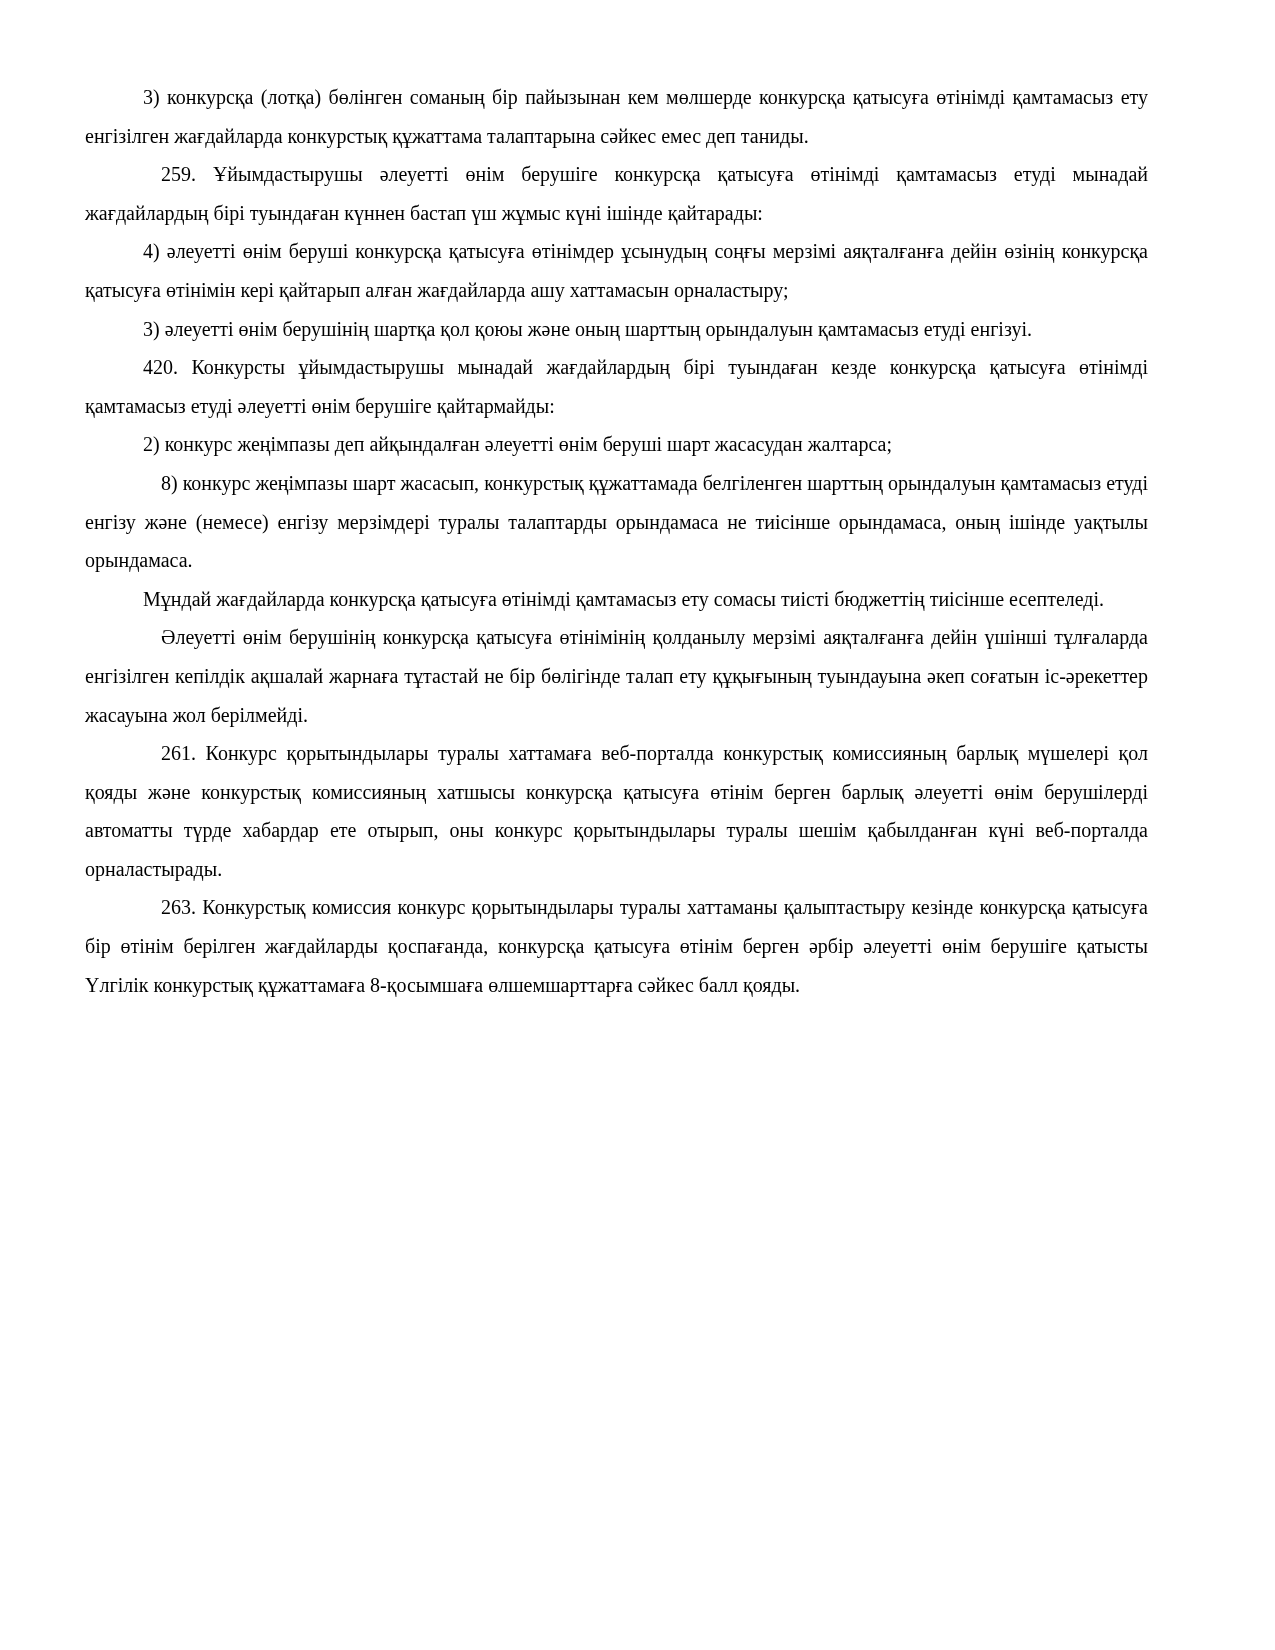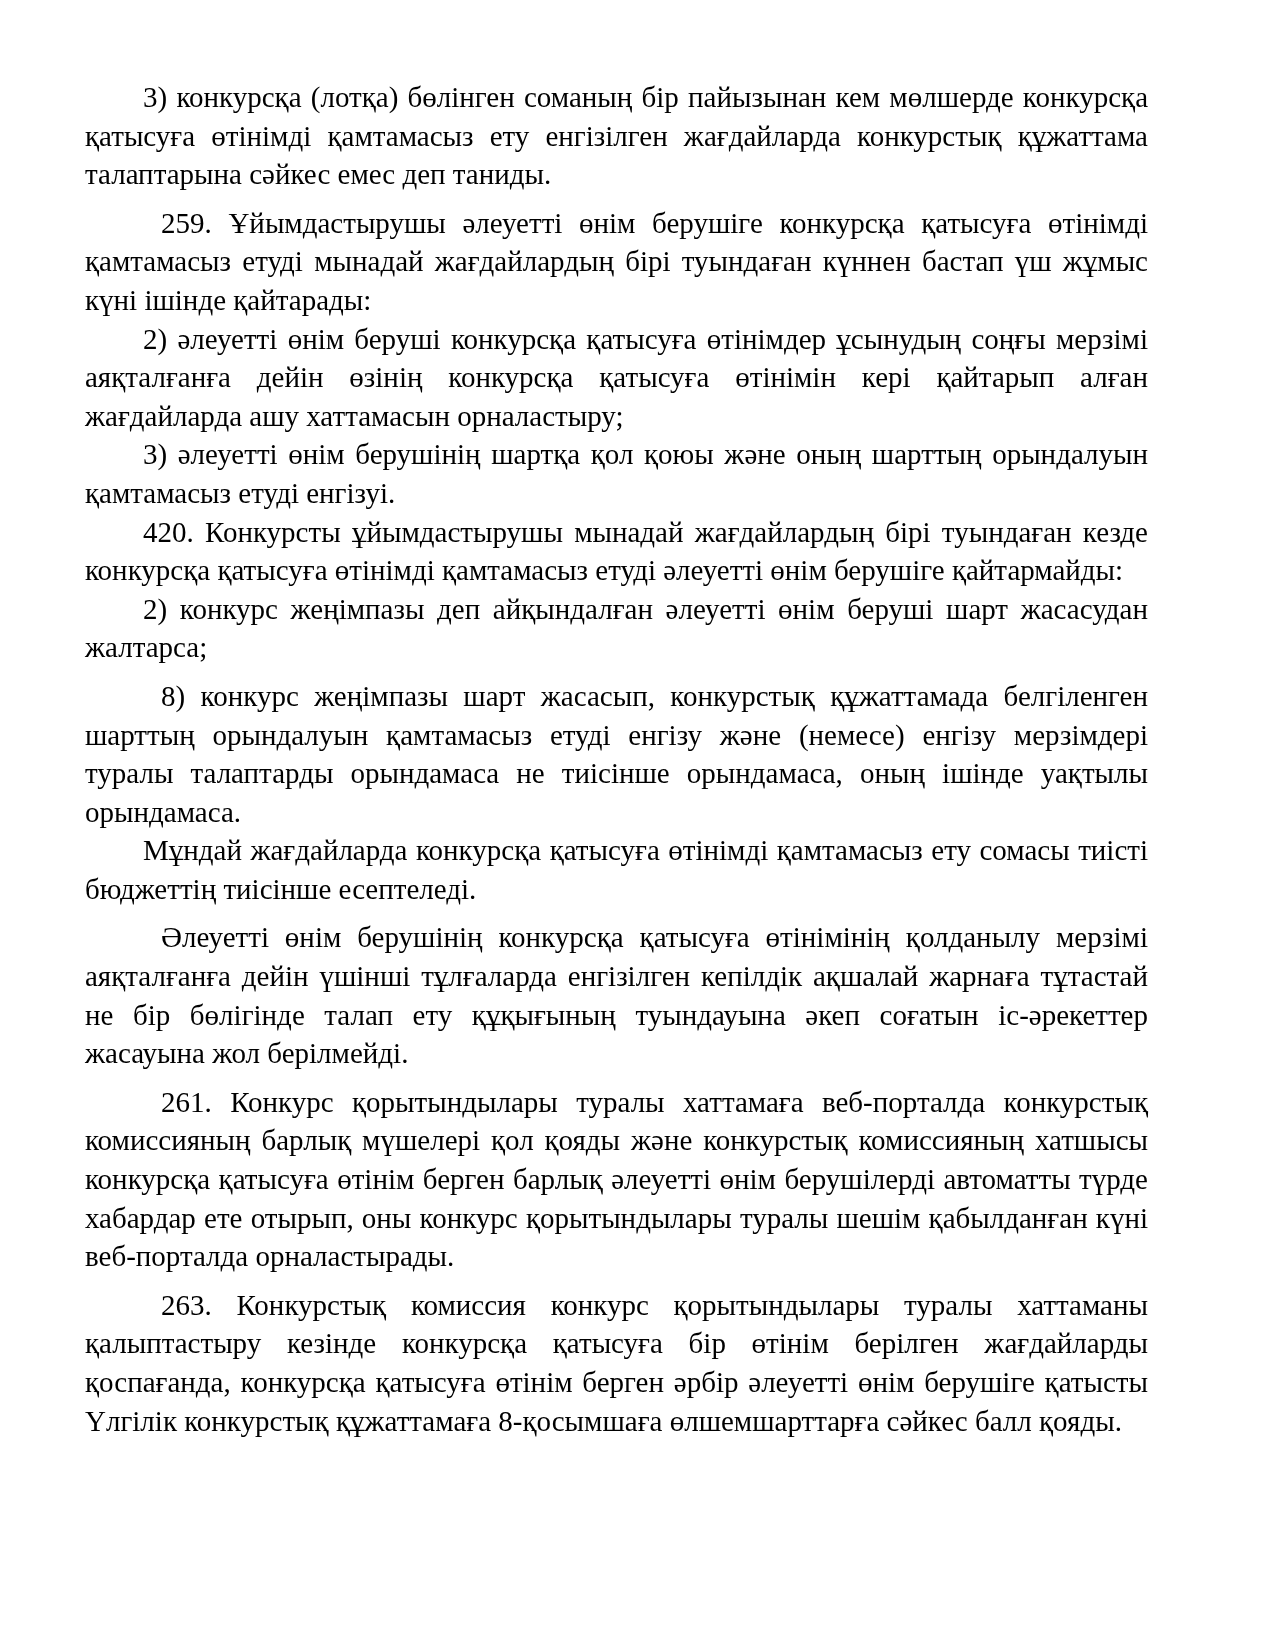--- a/index.html
+++ b/index.html
@@ -15,44 +15,43 @@
     color: #000000;
     overflow: hidden;
     box-sizing: border-box;
   }
   .content {
     position: absolute;
     top: 78px;
     left: 85px;
     width: 1063px;
     font-family: "Liberation Serif", "DejaVu Serif", serif;
-    font-size: 29px;
+    font-size: 20px;
     line-height: 38.6px;
     text-align: justify;
     text-justify: inter-word;
     color: #000000;
   }
   .para {
     margin: 0;
     padding: 0;
     text-indent: 58px;
   }
   .para.deep-indent {
     text-indent: 76px;
-    margin-top: 10px;
   }
 </style>
 </head>
 <body>
 
 <div class="page">
   <div class="content">
     <p class="para">3) конкурсқа (лотқа) бөлінген соманың бір пайызынан кем мөлшерде конкурсқа қатысуға өтінімді қамтамасыз ету енгізілген жағдайларда конкурстық құжаттама талаптарына сәйкес емес деп таниды.</p>
     <p class="para deep-indent">259. Ұйымдастырушы әлеуетті өнім берушіге конкурсқа қатысуға өтінімді қамтамасыз етуді мынадай жағдайлардың бірі туындаған күннен бастап үш жұмыс күні ішінде қайтарады:</p>
-    <p class="para">2) әлеуетті өнім беруші конкурсқа қатысуға өтінімдер ұсынудың соңғы мерзімі аяқталғанға дейін өзінің конкурсқа қатысуға өтінімін кері қайтарып алған жағдайларда ашу хаттамасын орналастыру;</p>
+    <p class="para">4) әлеуетті өнім беруші конкурсқа қатысуға өтінімдер ұсынудың соңғы мерзімі аяқталғанға дейін өзінің конкурсқа қатысуға өтінімін кері қайтарып алған жағдайларда ашу хаттамасын орналастыру;</p>
     <p class="para">3) әлеуетті өнім берушінің шартқа қол қоюы және оның шарттың орындалуын қамтамасыз етуді енгізуі.</p>
     <p class="para">420. Конкурсты ұйымдастырушы мынадай жағдайлардың бірі туындаған кезде конкурсқа қатысуға өтінімді қамтамасыз етуді әлеуетті өнім берушіге қайтармайды:</p>
     <p class="para">2) конкурс жеңімпазы деп айқындалған әлеуетті өнім беруші шарт жасасудан жалтарса;</p>
     <p class="para deep-indent">8) конкурс жеңімпазы шарт жасасып, конкурстық құжаттамада белгіленген шарттың орындалуын қамтамасыз етуді енгізу және (немесе) енгізу мерзімдері туралы талаптарды орындамаса не тиісінше орындамаса, оның ішінде уақтылы орындамаса.</p>
     <p class="para">Мұндай жағдайларда конкурсқа қатысуға өтінімді қамтамасыз ету сомасы тиісті бюджеттің тиісінше есептеледі.</p>
     <p class="para deep-indent">Әлеуетті өнім берушінің конкурсқа қатысуға өтінімінің қолданылу мерзімі аяқталғанға дейін үшінші тұлғаларда енгізілген кепілдік ақшалай жарнаға тұтастай не бір бөлігінде талап ету құқығының туындауына әкеп соғатын іс-әрекеттер жасауына жол берілмейді.</p>
     <p class="para deep-indent">261. Конкурс қорытындылары туралы хаттамаға веб-порталда конкурстық комиссияның барлық мүшелері қол қояды және конкурстық комиссияның хатшысы конкурсқа қатысуға өтінім берген барлық әлеуетті өнім берушілерді автоматты түрде хабардар ете отырып, оны конкурс қорытындылары туралы шешім қабылданған күні веб-порталда орналастырады.</p>
     <p class="para deep-indent">263. Конкурстық комиссия конкурс қорытындылары туралы хаттаманы қалыптастыру кезінде конкурсқа қатысуға бір өтінім берілген жағдайларды қоспағанда, конкурсқа қатысуға өтінім берген әрбір әлеуетті өнім берушіге қатысты Үлгілік конкурстық құжаттамаға 8-қосымшаға өлшемшарттарға сәйкес балл қояды.</p>
   </div>
 </div>

